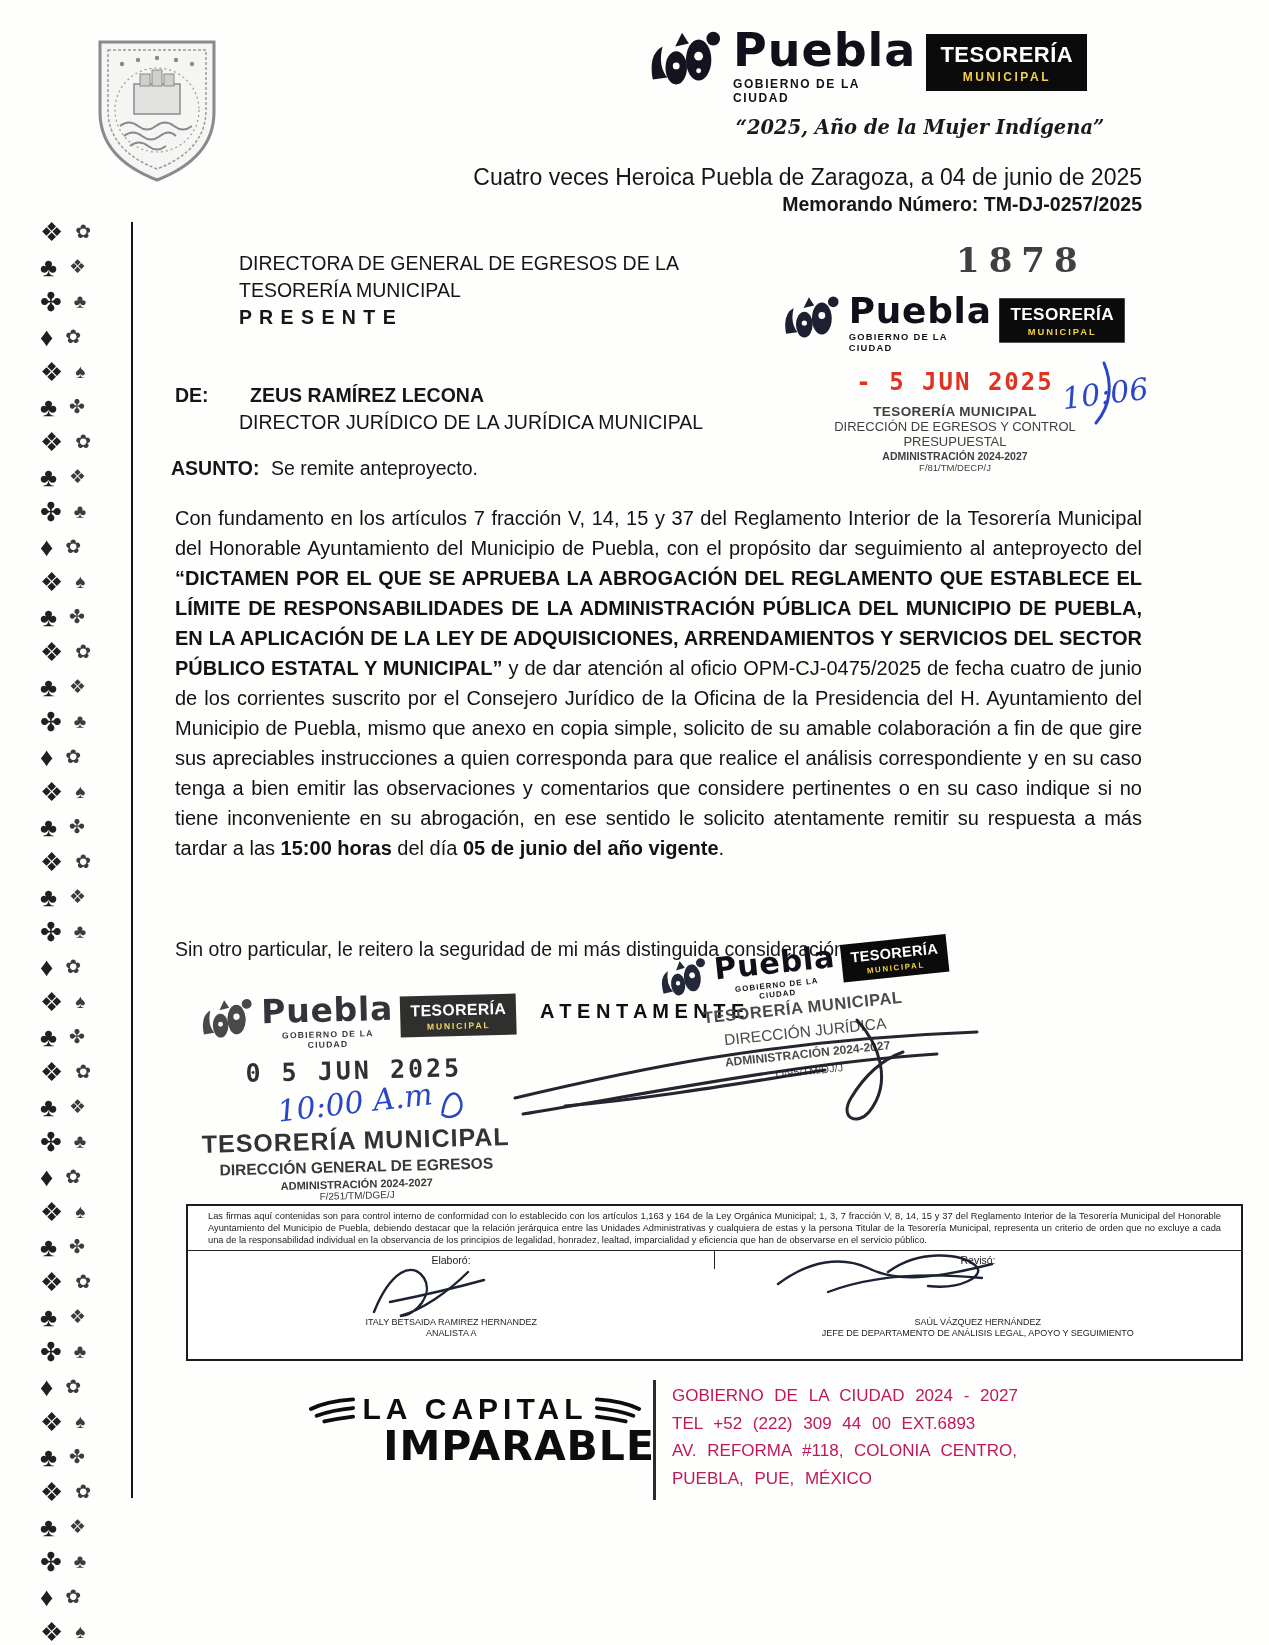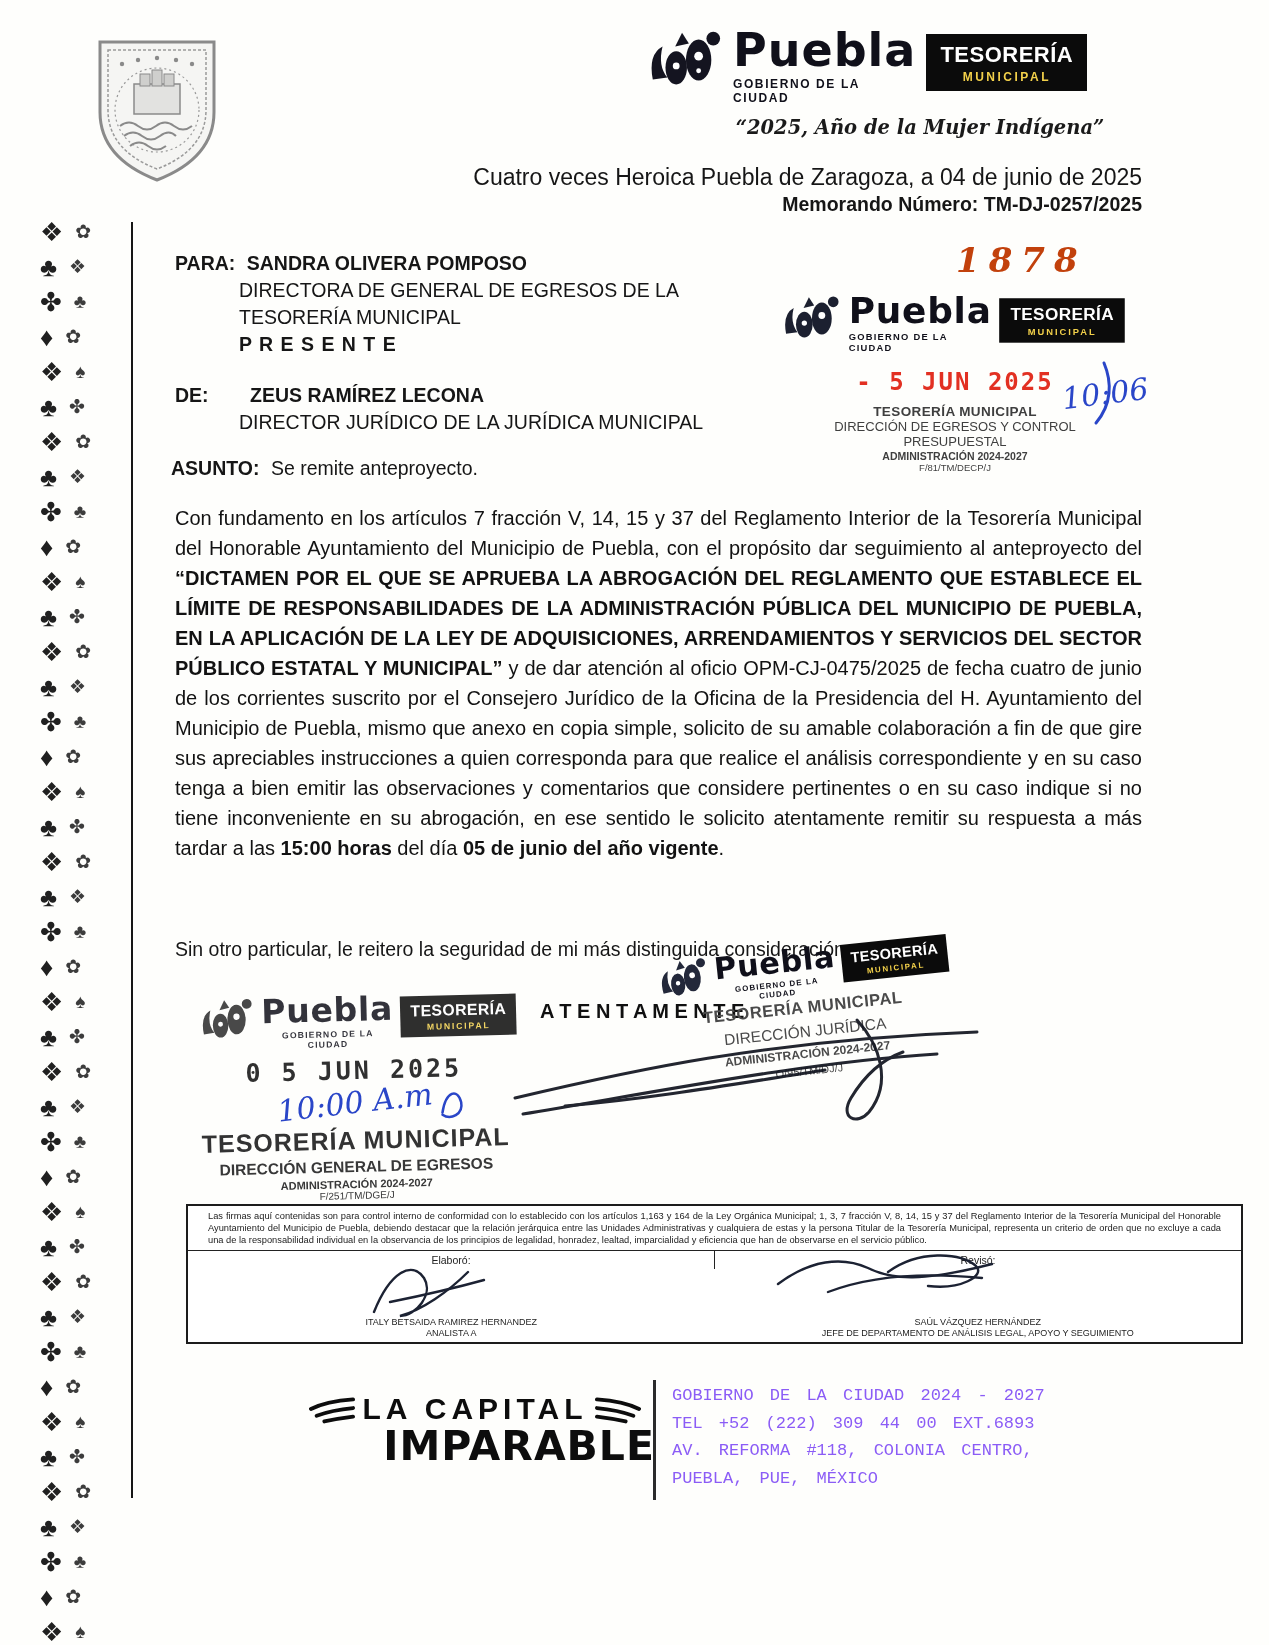--- a/index.html
+++ b/index.html
@@ -22,21 +22,21 @@
               font-family:"DejaVu Sans",sans-serif;}
   .plogo-sub{font-size:12px;font-weight:800;letter-spacing:1.6px;color:#10101a;margin-top:3px;}
   .plogo-box{background:#0b0b0b;color:#fff;text-align:center;padding:8px 14px 7px;margin-top:8px;flex:none;}
   .plogo-box-top{font-size:22px;font-weight:800;letter-spacing:.5px;}
   .plogo-box-bottom{font-size:12px;font-weight:700;letter-spacing:2.5px;margin-top:2px;color:#f2d04a;}
   .plogo-scale{transform-origin:top left;}
 
   .slogan{font-family:"DejaVu Serif",serif;font-style:italic;font-weight:700;font-size:19.5px;color:#1a1a1a;}
   .dateline{font-size:23px;line-height:26px;text-align:right;}
   .memoline{font-size:19.5px;font-weight:700;margin-top:3px;}
-  .folio{font-family:"DejaVu Serif",serif;font-weight:700;font-size:34px;letter-spacing:9px;color:#c2410c;font-style:italic;}
+  .folio{font-family:"DejaVu Serif",serif;font-weight:700;font-size:34px;letter-spacing:9px;color:#404040;}
 
   .addr-line{font-size:19.5px;line-height:27px;}
   .indent{margin-left:64px;}
   .presente{letter-spacing:1px;}
 
   .body-text{font-size:20px;line-height:30px;text-align:justify;color:#121212;}
   .closing{font-size:19.5px;}
   .atent{font-size:20px;font-weight:700;color:#101010;}
 
   
@@ -61,32 +61,32 @@
   .stamp-dge .mid{font-size:15.5px;font-weight:700;margin-top:3px;}
   .stamp-dge .sm1{font-size:11px;font-weight:700;margin-top:2px;}
   .stamp-dge .sm2{font-size:10px;}
 
   
   .sigbox{width:1053px;border:2px solid #1c1c1c;background:#fff;}
   .legal{font-size:9.3px;line-height:11.8px;text-align:justify;padding:5px 20px 4px;color:#222;}
   .sb-headers{display:flex;border-top:1px solid #222;}
   .sb-cell{flex:1;text-align:center;font-size:10.5px;padding:3px 0;color:#222;}
   .sb-cell:first-child{border-right:1px solid #222;}
-  .sb-names{display:flex;margin-top:48px;padding-bottom:4px;}
+  .sb-names{display:flex;margin-top:48px;padding-bottom:21px;}
   .sb-col{flex:1;text-align:center;}
   .sb-name{font-size:9px;color:#1c1c1c;}
   .sb-title{font-size:9px;color:#1c1c1c;margin-top:1px;}
 
   
   .cap-row{display:flex;align-items:center;justify-content:center;gap:8px;}
   .cap-top{font-size:30px;font-weight:800;letter-spacing:5px;color:#0d0d0d;}
   .cap-bottom{font-size:41px;font-weight:700;letter-spacing:1px;color:#0d0d0d;margin-top:-4px;text-align:right;
               font-family:"DejaVu Sans",sans-serif;}
-  .contact{border-left:3px solid #2b2b2b;padding:2px 0 8px 16px;font-family:Liberation Mono, monospace;
-           font-size:17px;line-height:27.5px;color:#8b5cf6;word-spacing:6px;}
+  .contact{border-left:3px solid #2b2b2b;padding:2px 0 8px 16px;font-family:Liberation Sans, sans-serif;
+           font-size:17px;line-height:27.5px;color:#be185d;word-spacing:6px;}
 </style>
 </head>
 <body>
 
 <div class="page">
 
   <div class="orn-strip">
       <div class="orn-row">
         <span>❖</span>
         <span>✿</span>
@@ -304,22 +304,20 @@
   <div class="abs slogan" style="left:700px;top:116px;width:440px;text-align:center;">“2025, Año de la Mujer Indígena”</div>
 
   <div class="abs" style="left:430px;top:164px;width:712px;text-align:right;">
     <div class="dateline">Cuatro veces Heroica Puebla de Zaragoza, a 04 de junio de 2025</div>
     <div class="memoline">Memorando Número: TM-DJ-0257/2025</div>
   </div>
 
   <div class="abs folio" style="left:956px;top:240px;">1878</div>
 
   <div class="abs" style="left:175px;top:250px;">
-    <div class="addr-line"><span class="b">PARA:</span>
-      <span class="b" style="margin-left:6px;">SANDRA OLIVERA POMPOSO</span></div>
     <div class="addr-line indent">DIRECTORA DE GENERAL DE EGRESOS DE LA</div>
     <div class="addr-line indent">TESORERÍA MUNICIPAL</div>
     <div class="addr-line indent b presente">P R E S E N T E</div>
   </div>
 
   <div class="abs" style="left:780px;top:292px;width:350px;">
     <div style="width:336px;height:58px;">
       <div class="plogo plogo-scale" style="transform:scale(0.78);">
         <svg class="plogo-icon" viewBox="0 0 80 70">
           <g fill="#1c2030">

